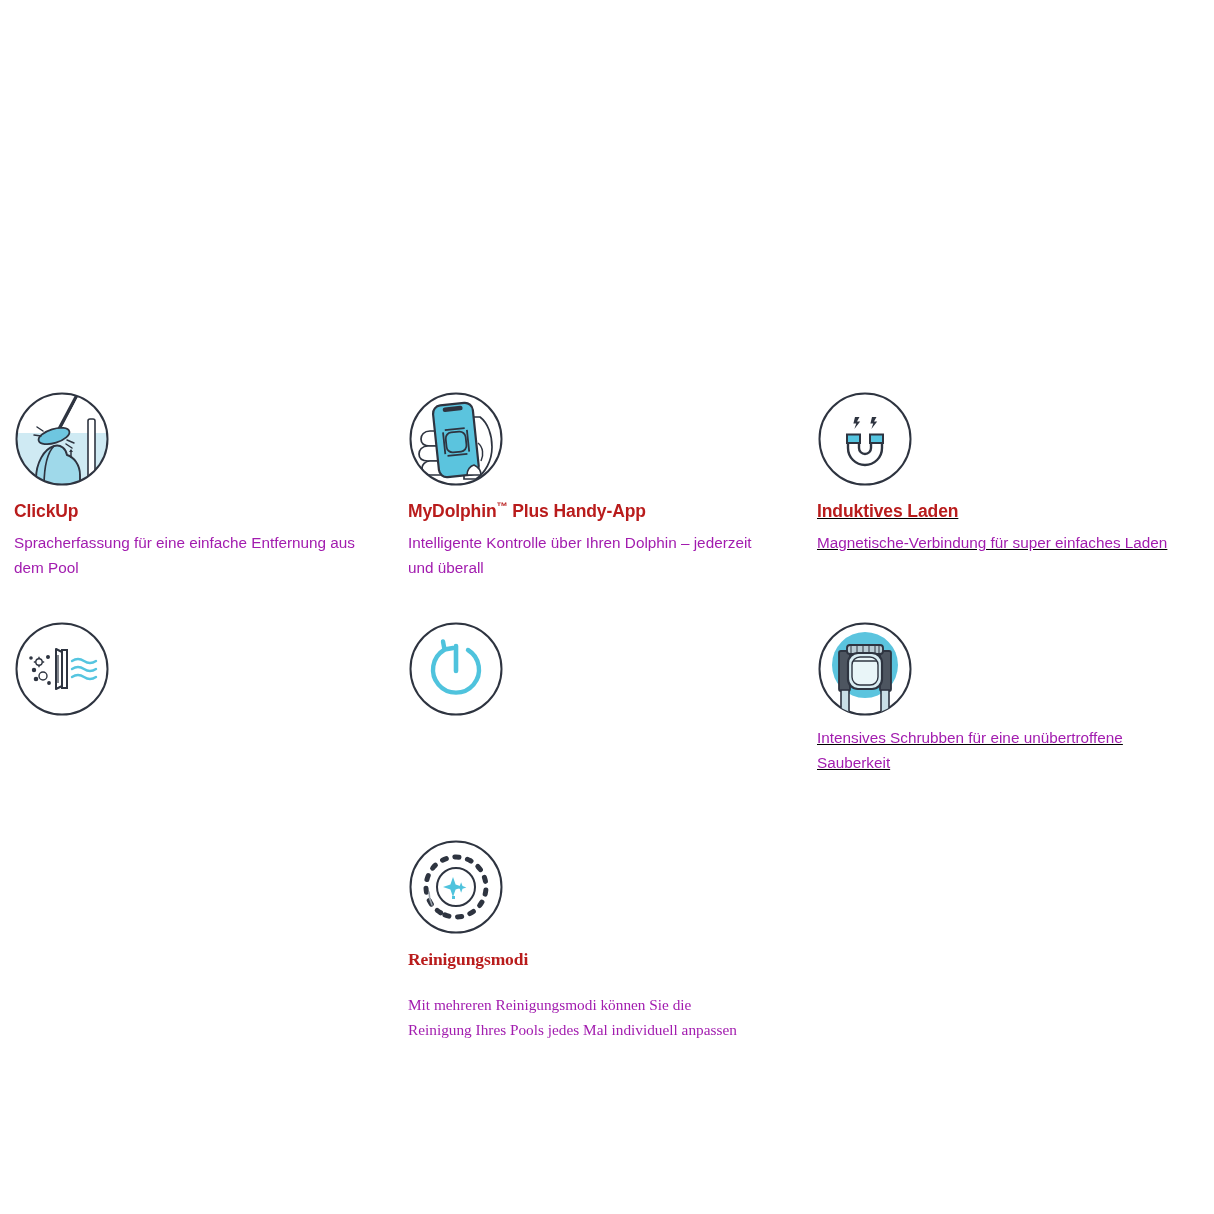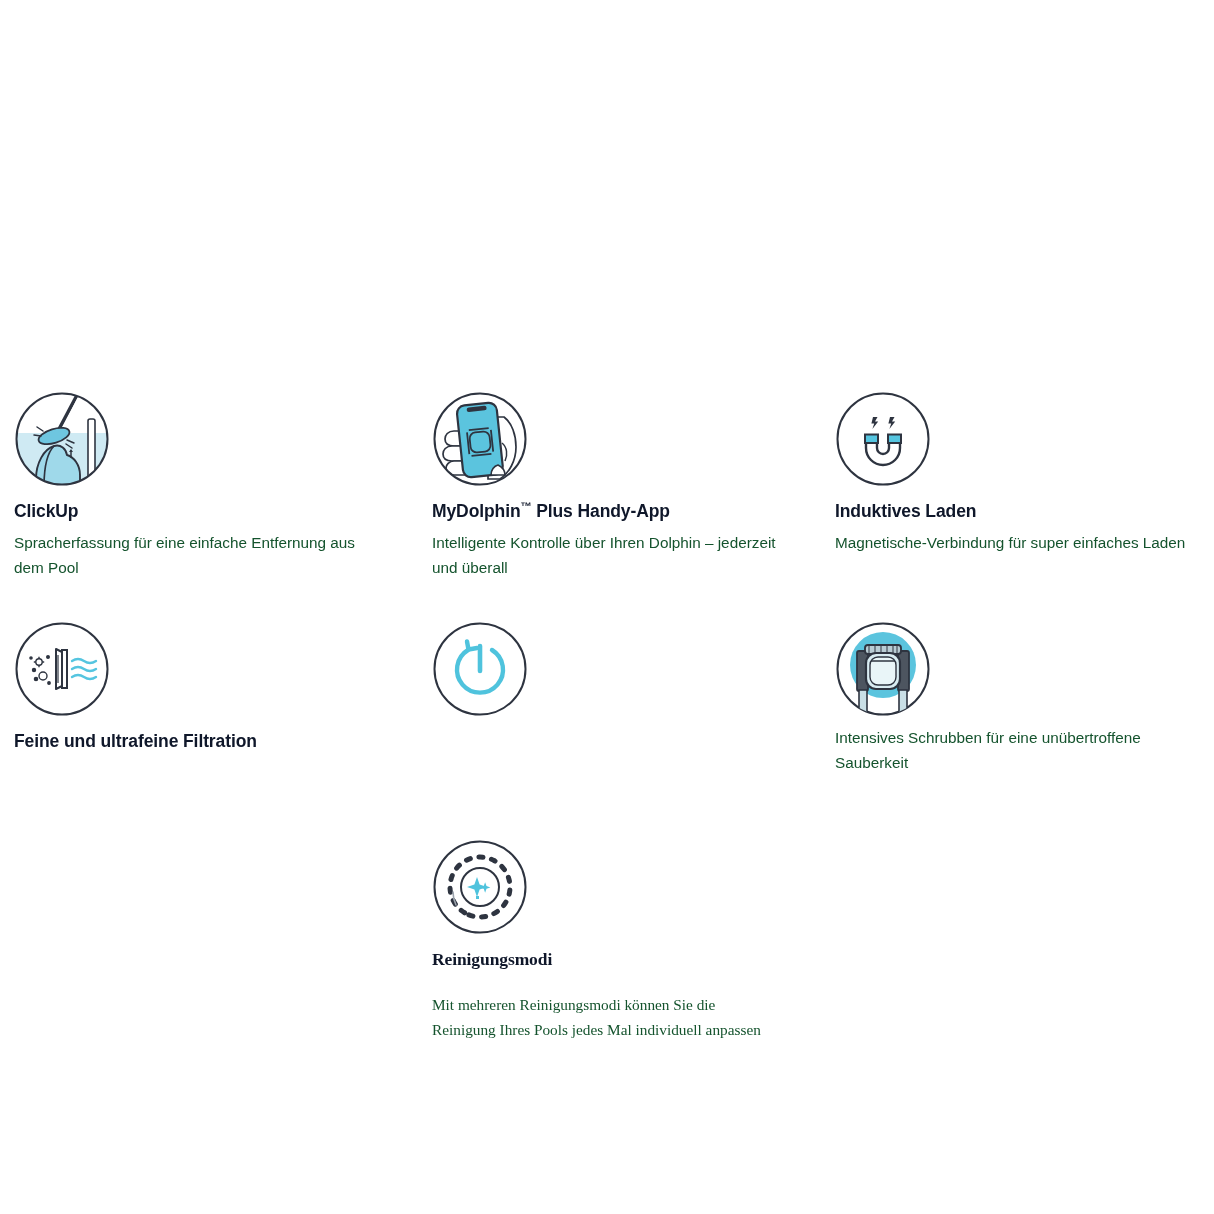--- a/index.html
+++ b/index.html
@@ -26,22 +26,22 @@
   }
 
   .feature-card {
     position: absolute;
     width: 372px;
     box-sizing: border-box;
   }
 
   
   .col-1 { left: 14px; }
-  .col-2 { left: 432px; }
-  .col-3 { left: 835px; }
+  .col-2 { left: 408px; }
+  .col-3 { left: 817px; text-decoration: underline; }
 
   
   .row-1 { top: 391px; }
   .row-2 { top: 621px; }
   .row-3 { top: 839px; font-family: Liberation Serif, serif; }
 
   
   .icon-wrap {
     width: 96px;
     height: 96px;
@@ -51,36 +51,36 @@
     display: block;
     width: 96px;
     height: 96px;
     overflow: visible;
   }
 
   
   .feature-title {
     font-size: 17.5px;
     font-weight: 700;
-    color: #0f172a;
+    color: #b91c1c;
     letter-spacing: -0.1px;
     line-height: 1.2;
     margin: 14px 0 0 0;
     white-space: nowrap;
   }
   .feature-title .tm {
     font-size: 11px;
     vertical-align: super;
     line-height: 0;
     font-weight: 700;
   }
   .feature-desc {
     font-size: 15.3px;
     font-weight: 400;
-    color: #14532d;
+    color: #a21caf;
     line-height: 1.62;
     margin: 9px 0 0 0;
     max-width: 366px;
     white-space: pre-line;
   }
   .card-narrow .feature-desc { max-width: 358px; margin-top: 23px; }
 </style>
 </head>
 <body>
 
@@ -201,21 +201,20 @@
         <rect x="48" y="29" width="5" height="38" fill="#ffffff" stroke="#2e3440" stroke-width="2"></rect>
         <path d="M44 34 l0 28" stroke="#2e3440" stroke-width="1.2"></path>
 
         <g fill="none" stroke="#55c5e0" stroke-width="2.4" stroke-linecap="round">
           <path d="M58 40 q6 -4 12 0 t12 0"></path>
           <path d="M58 48 q6 -4 12 0 t12 0"></path>
           <path d="M58 56 q6 -4 12 0 t12 0"></path>
         </g>
       </svg>
     </div>
-    <div class="feature-title">Feine und ultrafeine Filtration</div>
   </div>
 
   <div class="feature-card col-2 row-2">
     <div class="icon-wrap">
       <svg viewBox="0 0 96 96" xmlns="http://www.w3.org/2000/svg">
         <circle cx="48" cy="48" r="45.5" fill="#ffffff" stroke="#2e3440" stroke-width="2"></circle>
 
         <path d="M36 29 A23 23 0 1 0 60 29" fill="none" stroke="#4fc3dd" stroke-width="4.4" stroke-linecap="round"></path>
 
         <path d="M36.5 28.5 l-1.5 -8 M36.5 28.5 l8.5 -1.5" fill="none" stroke="#4fc3dd" stroke-width="4.4" stroke-linecap="round"></path>

